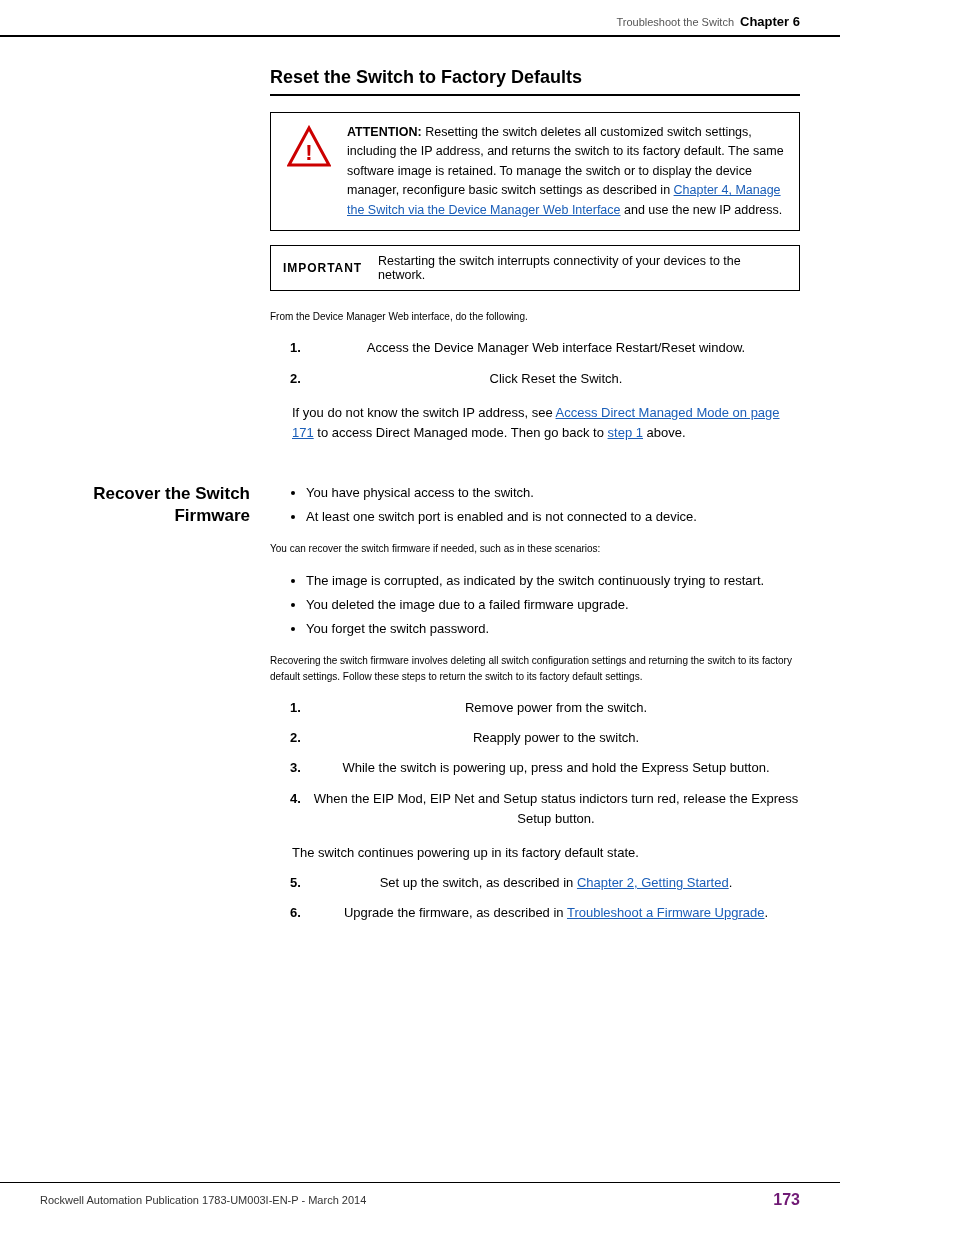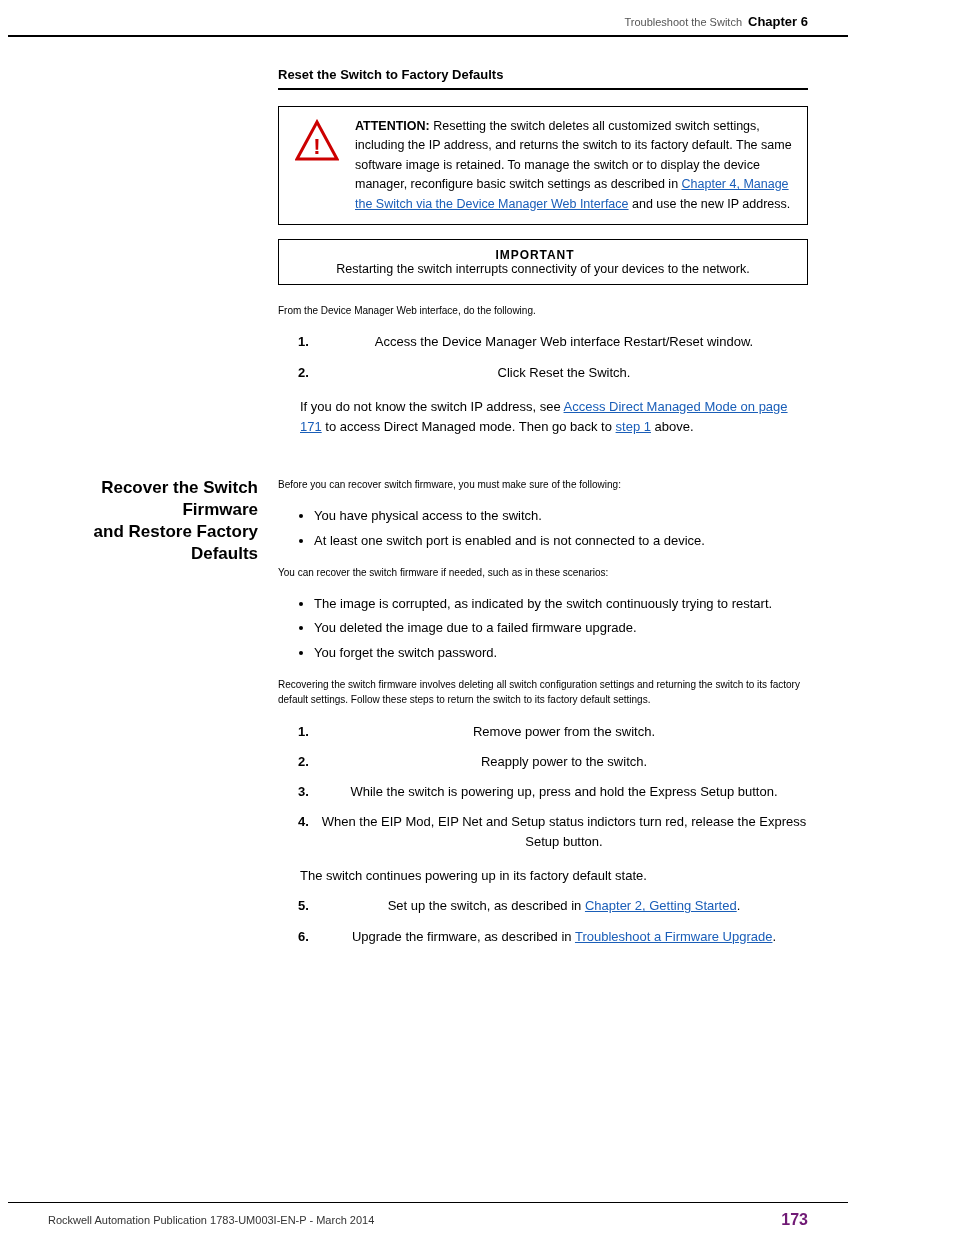--- a/index.html
+++ b/index.html
@@ -12,21 +12,20 @@
       min-height: 1235px;
       position: relative;
     }
 
     .page-container {
       width: 840px;
       min-height: 1235px;
       padding: 0;
       position: relative;
       background: #fff;
-      margin-left: 8px;
     }
 
     
     .page-header {
       display: flex;
       justify-content: flex-end;
       align-items: center;
       padding: 14px 40px 6px 40px;
       border-bottom: 2px solid #000;
       margin-bottom: 0;
@@ -55,21 +54,21 @@
       padding-right: 20px;
       text-align: right;
     }
 
     .right-col {
       flex: 1;
     }
 
     
     .section-title-right {
-      font-size: 13px;
+      font-size: 18px;
       font-weight: bold;
       margin-bottom: 16px;
       border-bottom: 2px solid #000;
       padding-bottom: 6px;
     }
 
     .section-title-left {
       font-size: 17px;
       font-weight: bold;
       line-height: 1.3;
@@ -113,21 +112,20 @@
     .link-text {
       color: #1a5eb8;
       text-decoration: underline;
       cursor: pointer;
     }
 
     
     .important-box {
       border: 1.5px solid #000;
       display: flex;
-      flex-direction: column;
       margin-bottom: 18px;
       padding: 8px 12px;
       align-items: center;
       justify-content: center;
     }
 
     .important-label {
       font-size: 11px;
       font-weight: bold;
       letter-spacing: 0.08em;
@@ -197,21 +195,21 @@
     
     .recover-section {
       display: flex;
       flex-direction: row;
       margin-top: 30px;
     }
 
     
     .page-footer {
       position: absolute;
-      bottom: 6px;
+      bottom: 26px;
       left: 0;
       right: 0;
       display: flex;
       justify-content: space-between;
       align-items: center;
       padding: 0 40px;
       border-top: 1.5px solid #000;
       padding-top: 8px;
     }
 
@@ -278,27 +276,25 @@
       <p class="sub-para">
         <span>If you do not know the switch IP address, see </span><span class="link-text">Access Direct Managed Mode on page 171</span><span> to access Direct Managed mode. Then go back to </span><span class="link-text">step 1</span><span> above.</span>
       </p>
     </div>
 
     <div class="recover-section">
 
       <div class="left-col">
         <div class="section-title-left">
           <span>Recover the Switch Firmware</span><br>
-          <span>and Restore Factory Defaults</span>
         </div>
       </div>
 
       <div class="right-col">
 
-        <p class="body-para">Before you can recover switch firmware, you must make sure of the following:</p>
 
         <ul class="bullet-list">
           <li>You have physical access to the switch.</li>
           <li>At least one switch port is enabled and is not connected to a device.</li>
         </ul>
 
         <p class="body-para">You can recover the switch firmware if needed, such as in these scenarios:</p>
 
         <ul class="bullet-list">
           <li>The image is corrupted, as indicated by the switch continuously trying to restart.</li>

